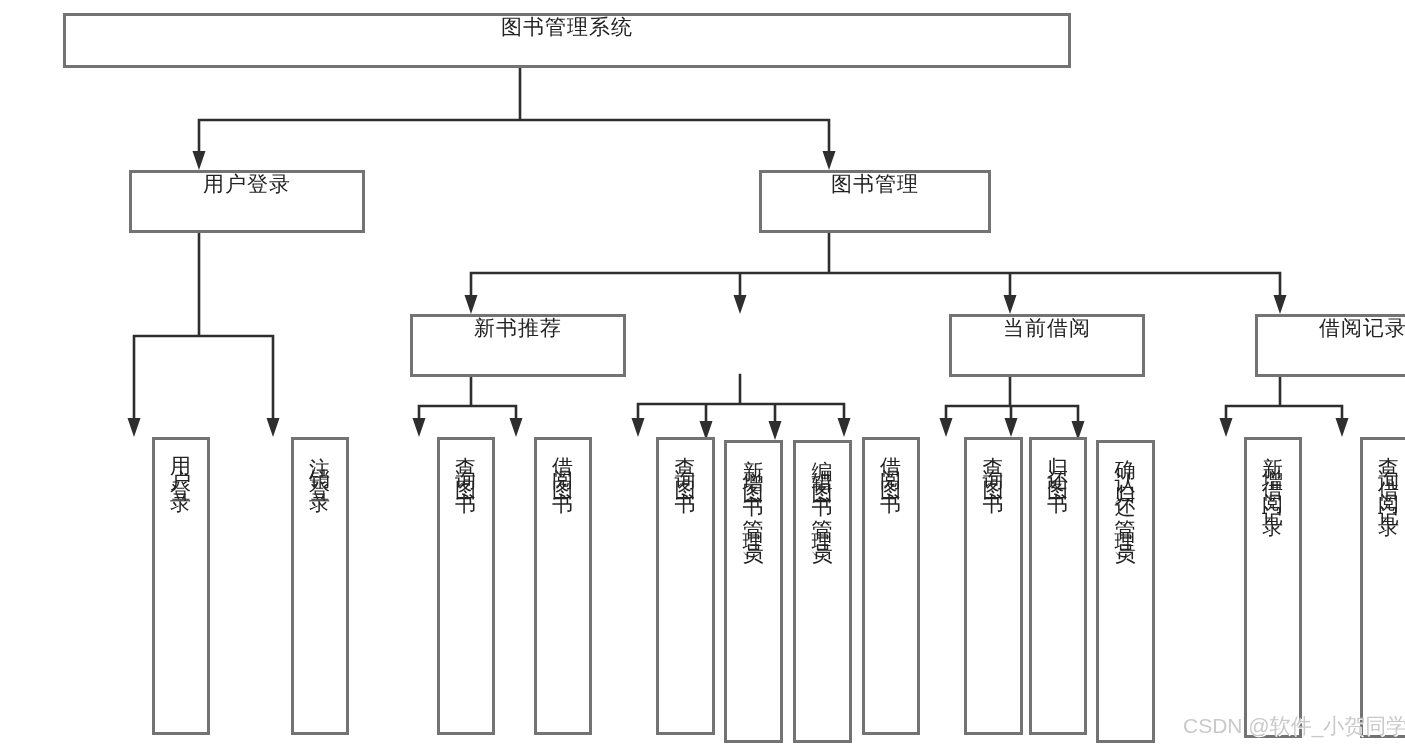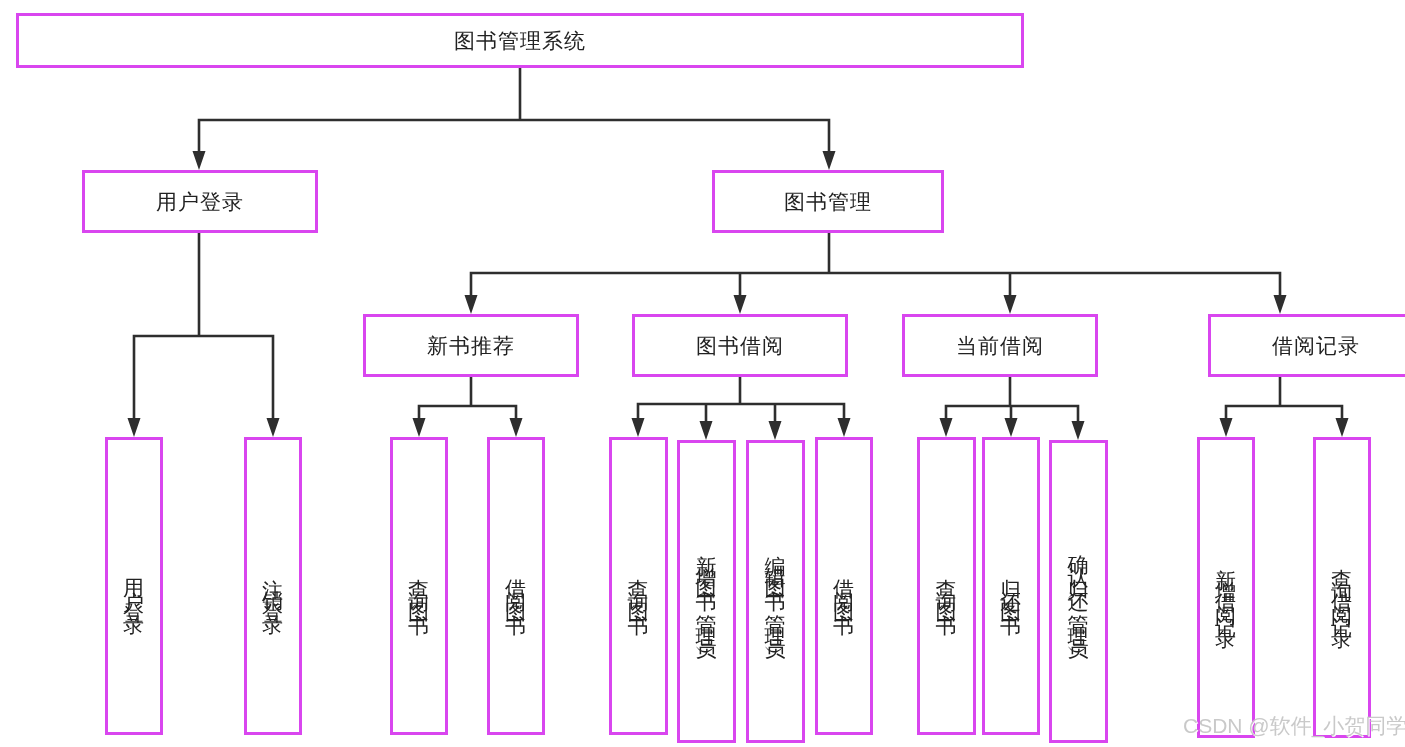--- a/index.html
+++ b/index.html
@@ -18,25 +18,25 @@
   #connector-svg {
     position: absolute;
     left: 0; top: 0;
     width: 1405px; height: 747px;
     z-index: 1;
   }
   .box {
     position: absolute;
     box-sizing: border-box;
     background: #ffffff;
-    border: 3px solid #d946ef;
+    border: 3px solid #737373;
     display: flex;
-    align-items: center;
     justify-content: center;
     z-index: 2;
+    margin-left: 47px;
   }
   .box .lbl {
     color: #222222;
     font-size: 21px;
     letter-spacing: 1px;
     white-space: nowrap;
     line-height: 1;
   }
   .box.v .lbl {
     writing-mode: vertical-rl;
@@ -89,23 +89,20 @@
   <div class="box h" style="left:82px;top:170px;width:236px;height:63px">
     <span class="lbl">用户登录</span>
   </div>
   <div class="box h" style="left:712px;top:170px;width:232px;height:63px">
     <span class="lbl">图书管理</span>
   </div>
 
   <div class="box h" style="left:363px;top:314px;width:216px;height:63px">
     <span class="lbl">新书推荐</span>
   </div>
-  <div class="box h" style="left:632px;top:314px;width:216px;height:63px">
-    <span class="lbl">图书借阅</span>
-  </div>
   <div class="box h" style="left:902px;top:314px;width:196px;height:63px">
     <span class="lbl">当前借阅</span>
   </div>
   <div class="box h" style="left:1208px;top:314px;width:216px;height:63px">
     <span class="lbl">借阅记录</span>
   </div>
 
   <div class="box v" style="left:105px;top:437px;width:58px;height:298px">
     <span class="lbl">用户登录</span>
   </div>

